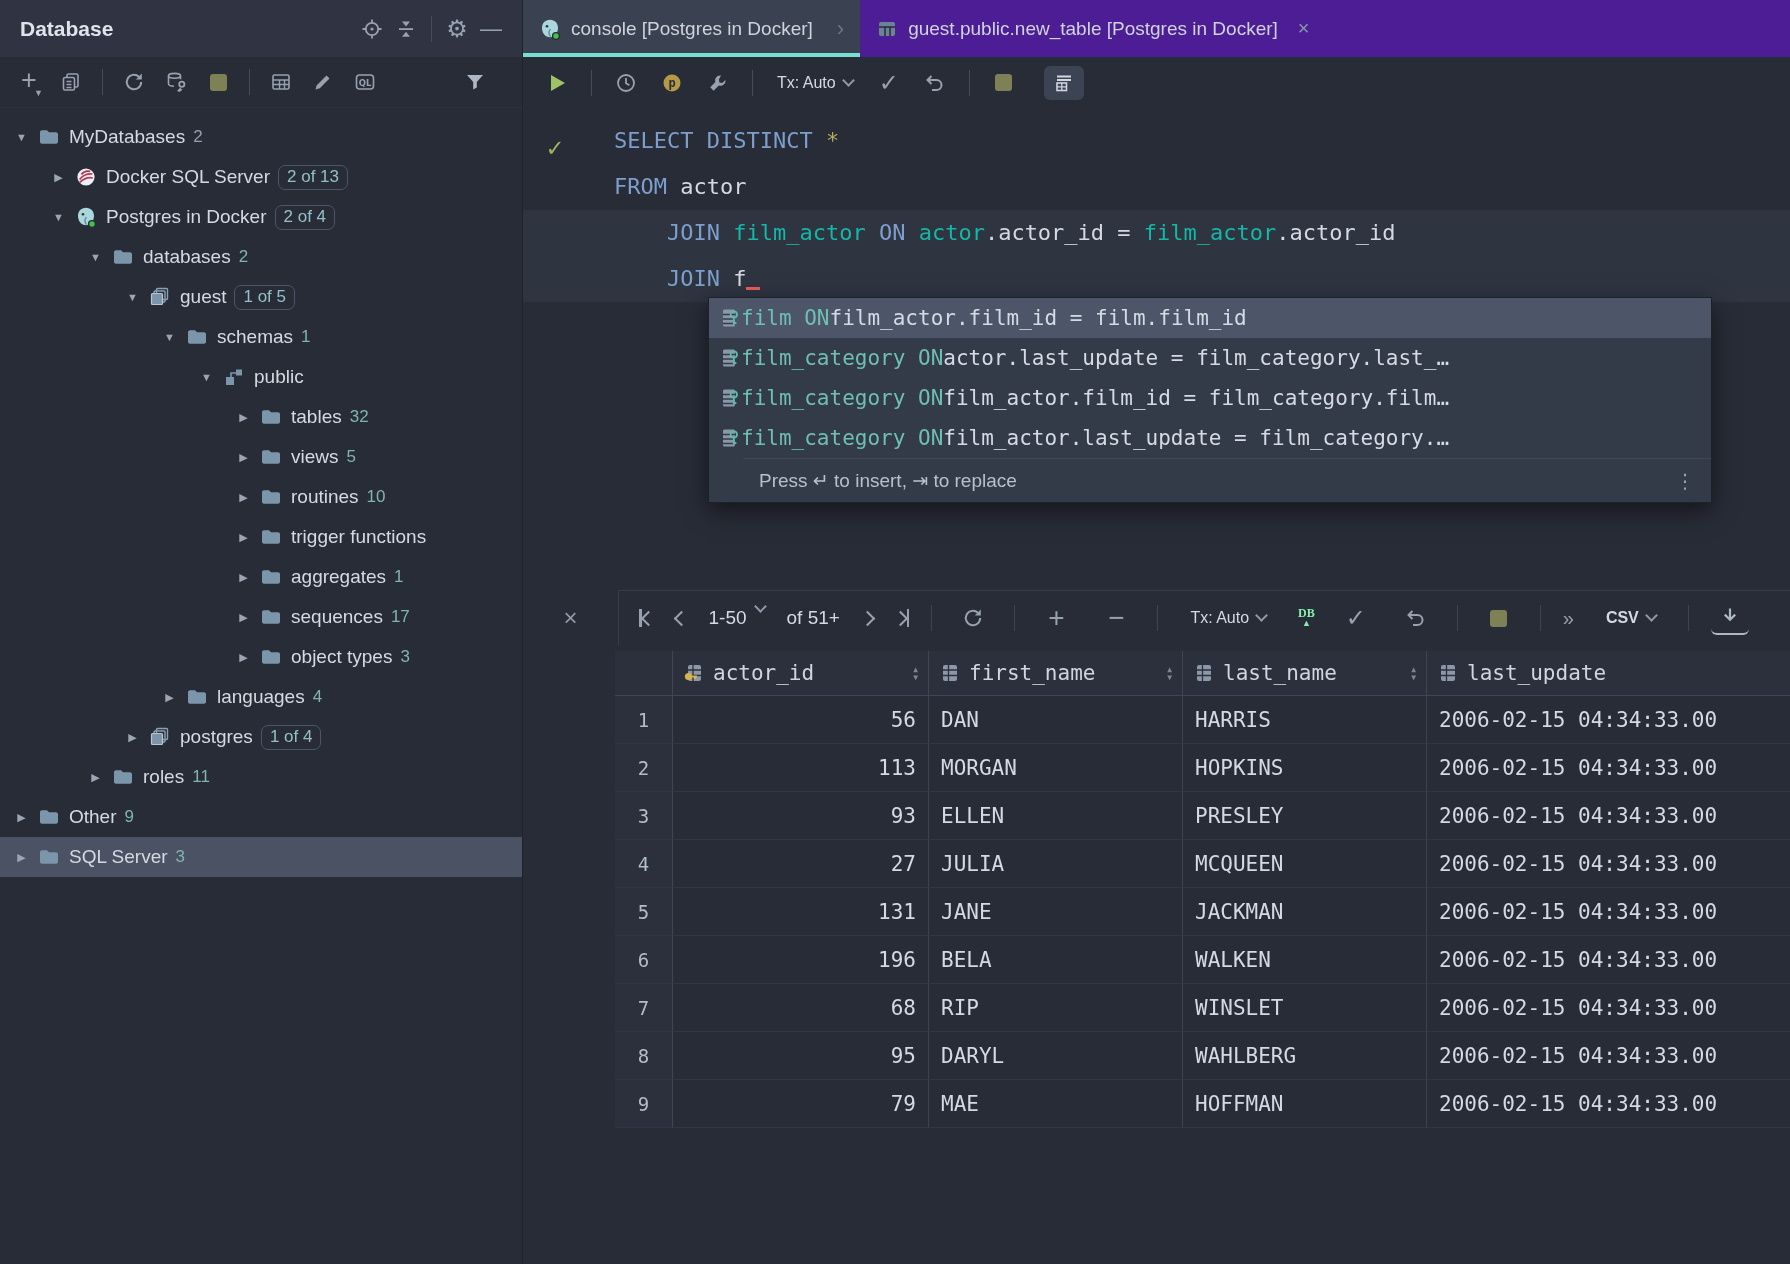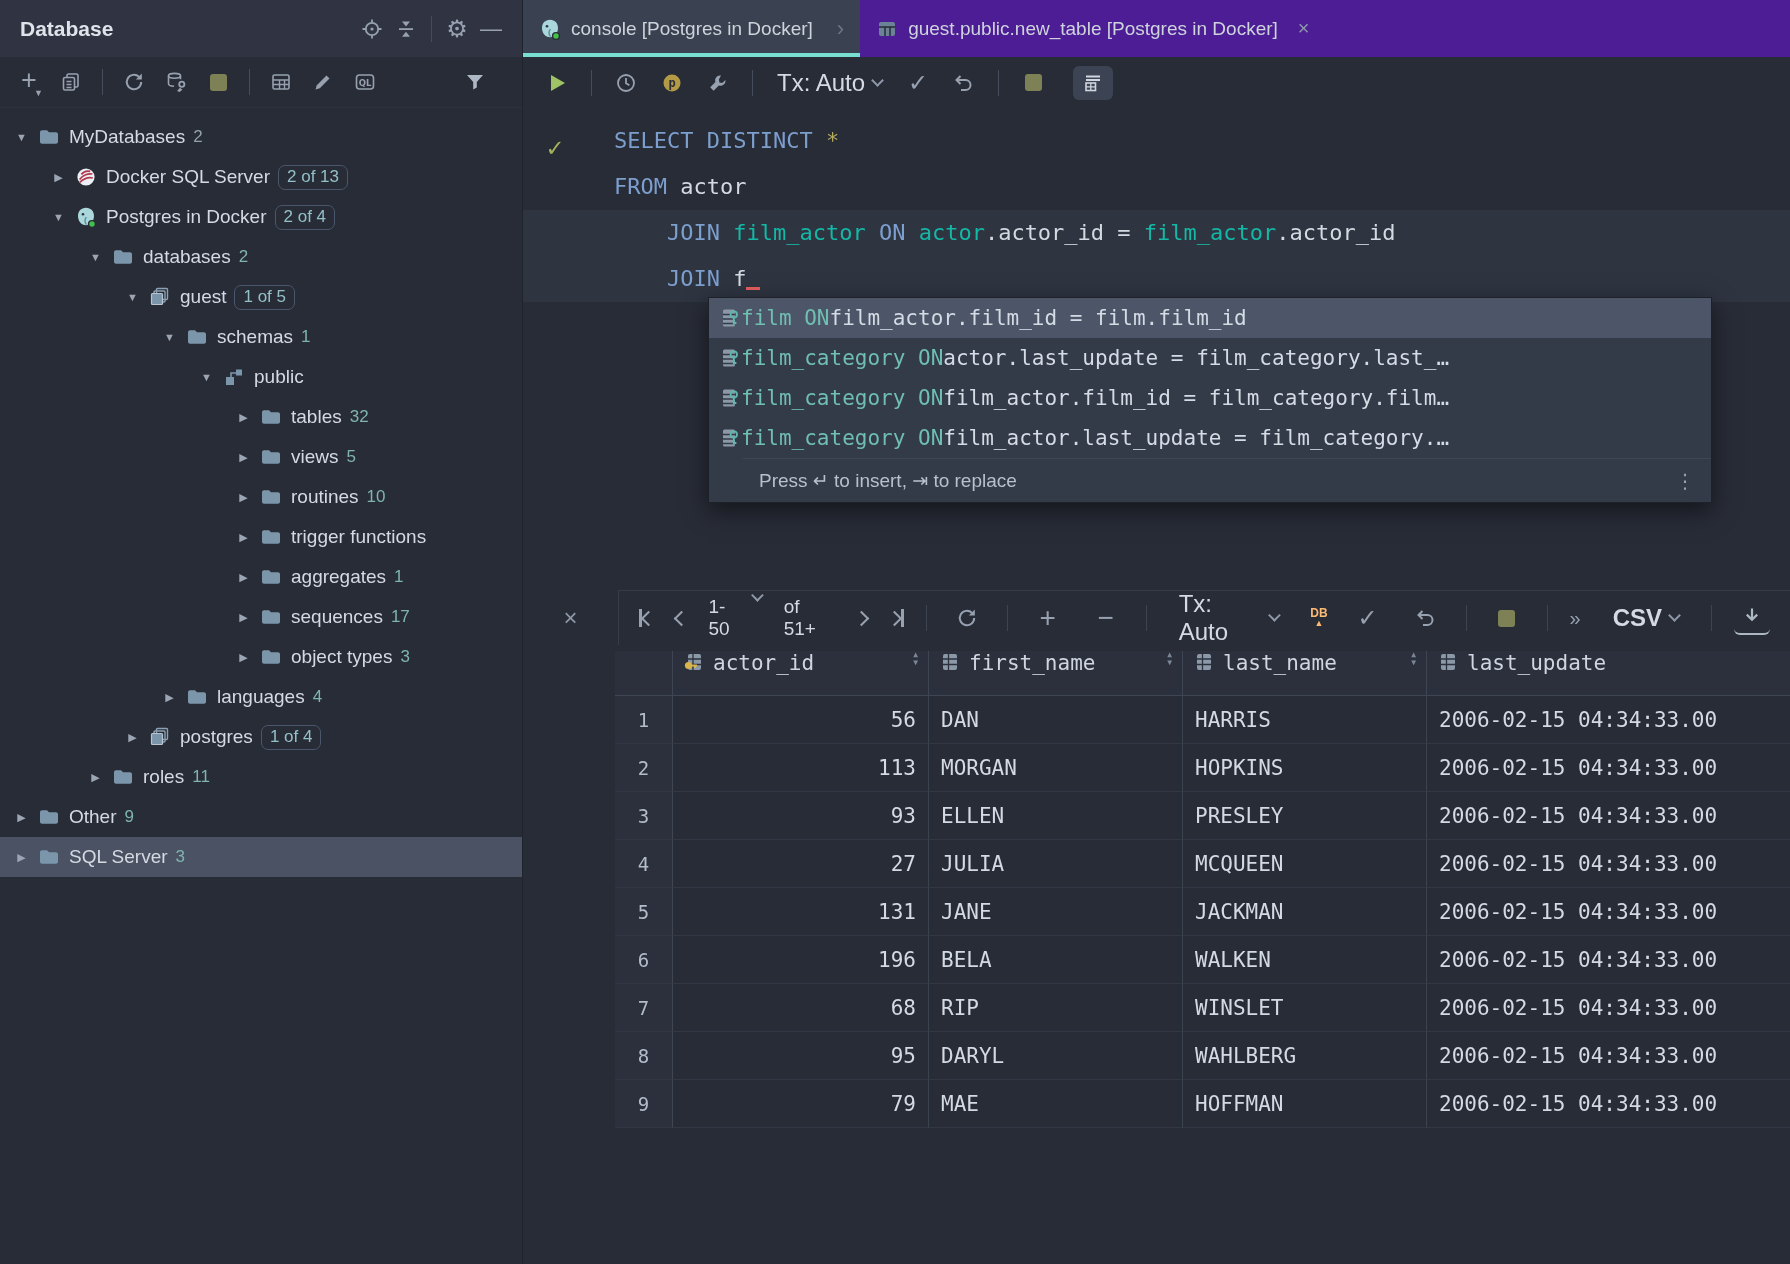--- a/index.html
+++ b/index.html
@@ -31,21 +31,21 @@
   
   .main { flex:1; display:flex; flex-direction:column; position:relative; background:#282c37; }
   .tabbar { height:57px; background:#4c1d95; display:flex; align-items:stretch; flex:none; }
   .tab { display:flex; align-items:center; gap:10px; padding:0 16px; font-size:19px; color:#ced4dc; cursor:pointer; position:relative; }
   .tab.active { background:#3a4150; }
   .tab.active::after { content:""; position:absolute; left:0; right:0; bottom:0; height:4px; background:#79ded2; }
   .tab-overflow { color:#6c7686; font-size:22px; margin-left:14px; }
   .tab-close { color:#8d98a8; font-size:20px; margin-left:10px; }
   .ed-toolbar { height:51px; display:flex; align-items:center; padding:0 14px; gap:6px; flex:none; }
   .ed-toolbar .tb-ic { width:40px; }
-  .txt-btn { display:flex; align-items:center; gap:8px; color:#d5dae2; font-size:24px; padding:0 10px; height:34px; border-radius:6px; cursor:pointer; }
+  .txt-btn { display:flex; align-items:center; gap:8px; color:#d5dae2; font-size:16px; padding:0 10px; height:34px; border-radius:6px; cursor:pointer; }
   .caret-dn { width:9px; height:9px; border-left:2px solid #8d98a8; border-bottom:2px solid #8d98a8; transform:rotate(-45deg); margin-top:-5px; }
   .toggle-on { background:#3c4352; }
   
   .editor { height:482px; position:relative; padding-top:10px; flex:none; font-family:"DejaVu Sans Mono", monospace; }
   .gutter-check { position:absolute; left:24px; top:16px; color:#a3b15c; font-size:26px; line-height:46px; height:46px; }
   .eline { height:46px; line-height:46px; padding-left:91px; font-size:22px; white-space:pre; }
   .eline.hl { background:#2e3440; }
   .tk-kw { color:#7d9fce; }
   .tk-tbl { color:#14b8a6; }
   .tk-star { color:#b2ab5e; }
@@ -64,29 +64,29 @@
   .res-head { height:55px; display:flex; align-items:stretch; flex:none; }
   .res-close { width:95px; display:flex; align-items:center; justify-content:center; color:#8d98a8; font-size:24px; cursor:pointer; }
   .res-toolbar { flex:1; display:flex; align-items:center; gap:22px; padding:0 20px; border-top:1px solid #363d4a; border-left:1px solid #363d4a; font-size:19px; }
   .nav-ic { display:flex; align-items:center; gap:1px; cursor:pointer; height:24px; }
   .chev { width:11px; height:11px; border-left:2.5px solid #97a1b0; border-bottom:2.5px solid #97a1b0; }
   .chev.l { transform:rotate(45deg); }
   .chev.r { transform:rotate(225deg); }
   .nav-bar { width:2.5px; height:18px; background:#97a1b0; }
   .res-div { width:1px; height:26px; background:#3d4452; }
   .pager-lbl { color:#d5dae2; display:flex; align-items:flex-start; gap:9px; cursor:pointer; }
-  .dbup { display:flex; flex-direction:column; align-items:center; line-height:10px; color:#fdba74; }
+  .dbup { display:flex; flex-direction:column; align-items:center; line-height:10px; color:#86efac;font-family:Liberation Serif, serif; }
   .dbup-txt { font-size:12px; font-weight:bold; }
   .dbup-arrow { font-size:9px; }
   .dl-ic { border-bottom:2.5px solid #aeb8c4; padding-bottom:1px; }
   .gg { color:#97a1b0; font-size:24px; }
   
   .grid { margin-left:92px; margin-top:6px; font-family:"DejaVu Sans Mono", monospace; }
   .g-header { display:flex; height:45px; background:#2b303c; border-bottom:1px solid #3e4553; }
-  .hcell { display:flex; align-items:flex-start; gap:8px; padding:0 10px; font-size:21px; color:#cfd6df; border-right:1px solid #3e4553; overflow:hidden; }
+  .hcell { display:flex; align-items:center; gap:8px; padding:0 10px; font-size:21px; color:#cfd6df; border-right:1px solid #3e4553; overflow:hidden; }
   .sort { display:flex; flex-direction:column; gap:1px; margin-left:auto; color:#7c8796; }
   .sort span { font-size:8px; line-height:7px; }
   .trow { display:flex; height:48px; }
   .cell { display:flex; align-items:center; font-size:21px; color:#d4dae3; border-right:1px solid #3b4250; border-bottom:1px solid #313744; padding:0 12px; overflow:hidden; white-space:nowrap; }
   .gut { width:58px; justify-content:center; background:#2b303c; color:#b3bdc9; font-size:19px; border-right:1px solid #3e4553; }
   .hgut { width:58px; background:#2b303c; border-right:1px solid #3e4553; }
   .c1 { width:256px; justify-content:flex-end; }
   .c2 { width:254px; }
   .c3 { width:244px; }
   .c4 { flex:1; border-right:none; }

